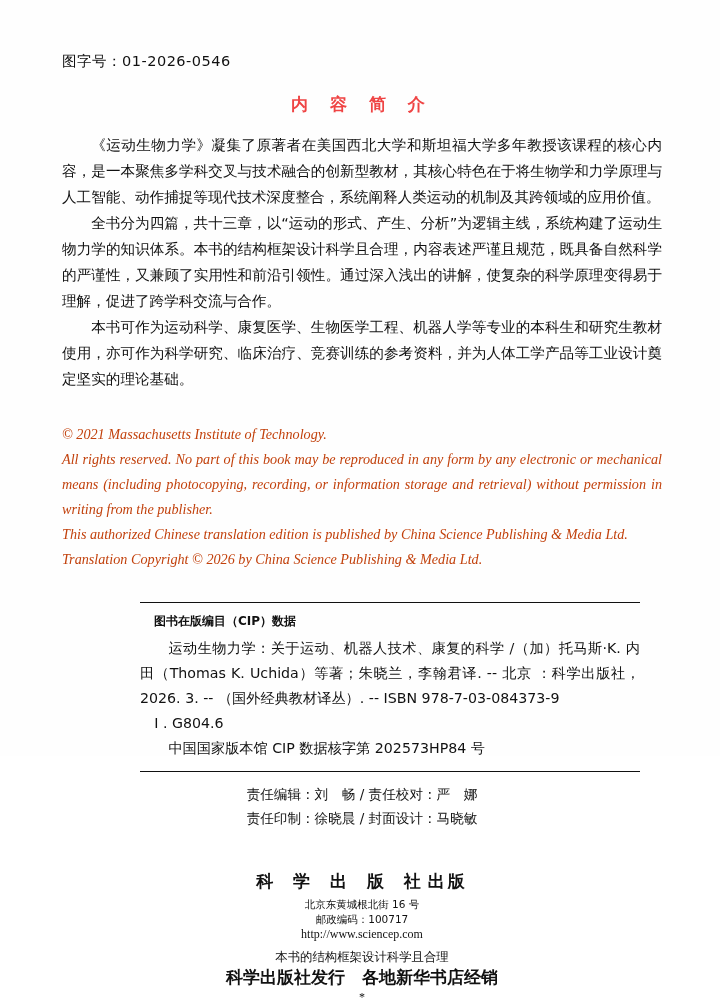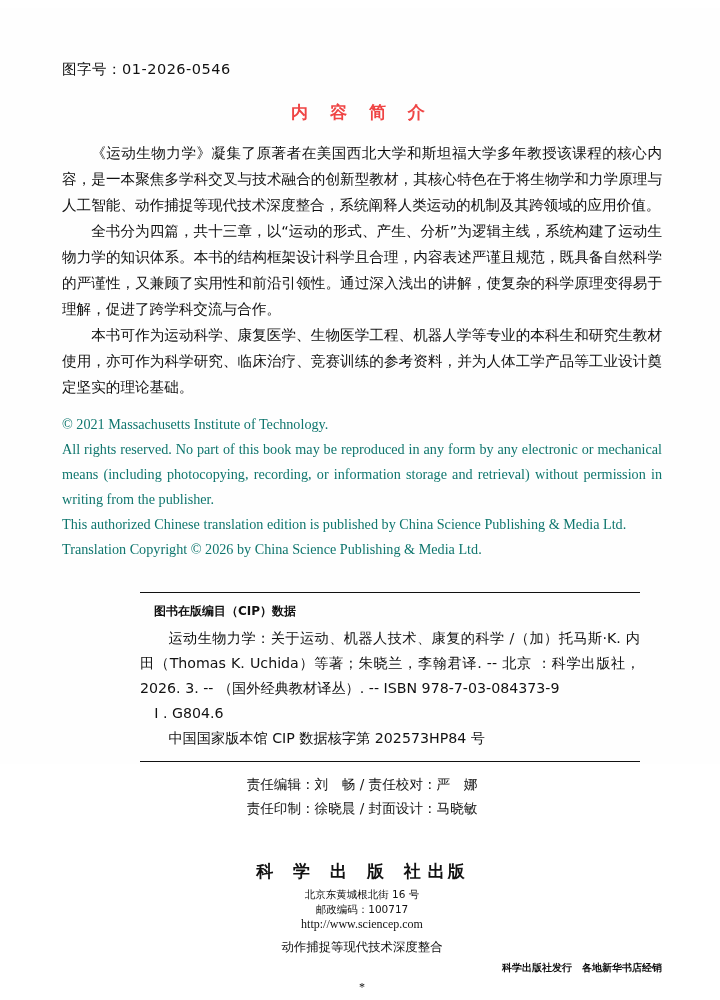--- a/index.html
+++ b/index.html
@@ -10,21 +10,21 @@
   body {
     width: 720px;
     height: 1000px;
     font-family: "Liberation Serif", serif;
     color: #111111;
     position: relative;
     overflow: hidden;
   }
   .page {
     position: absolute;
-    left: 0; top: 8px;
+    left: 0; top: 0;
     width: 720px;
     height: 756px;
     background: #fefefe;
   }
   .content {
     position: absolute;
     left: 62px;
     top: 52px;
     width: 600px;
   }
@@ -52,26 +52,27 @@
     font-size: 14.6px;
     line-height: 26px;
     text-align: justify;
     text-justify: inter-ideograph;
     margin: 0 0 0 0;
     text-indent: 2em;
     color: #111;
   }
   
   .en-block {
-    margin-top: 12px;
+    margin-top: 30px;
     font-family: "Liberation Serif", serif;
     font-size: 14.2px;
     line-height: 25px;
     text-align: justify;
-    color: #0f766e;
+    color: #c2410c;
+    font-style: italic;
   }
   .en-block p { margin: 0; }
   
   .cip {
     margin-top: 30px;
     margin-left: 78px;
     width: 500px;
     border-top: 1.6px solid #111;
     border-bottom: 1.6px solid #111;
     padding: 8px 0 10px 0;
@@ -127,23 +128,22 @@
   }
   .pub-mid {
     font-family: "DejaVu Sans", sans-serif;
     font-size: 12.4px;
     line-height: 21px;
     margin-top: 4px;
   }
   .pub-bold {
     font-family: "DejaVu Sans", sans-serif;
     font-weight: bold;
-    font-size: 10px;
+    font-size: 17px;
     line-height: 21px;
-    text-align: right;
   }
   .star {
     font-size: 12px;
     line-height: 14px;
     margin: 2px 0 2px 0;
   }
 </style>
 </head>
 <body>
 
@@ -177,20 +177,20 @@
       <div>责任印制：徐晓晨 / 封面设计：马晓敏</div>
     </div>
 
     <div class="pub">
       <div class="pub-name">
         <span class="sp">科 学 出 版 社</span><span>出版</span>
       </div>
       <div class="pub-small">北京东黄城根北街 16 号</div>
       <div class="pub-small">邮政编码：100717</div>
       <div class="pub-url">http://www.sciencep.com</div>
-      <div class="pub-mid">动作捕捉等现代技术深度整合</div>
+      <div class="pub-mid">本书的结构框架设计科学且合理</div>
       <div class="pub-bold">科学出版社发行　各地新华书店经销</div>
       <div class="star">*</div>
 
     </div>
 
   </div>
 </div>
 
 </body></html>

